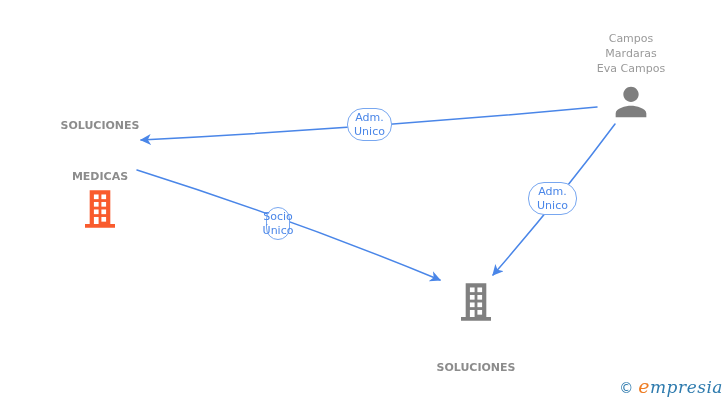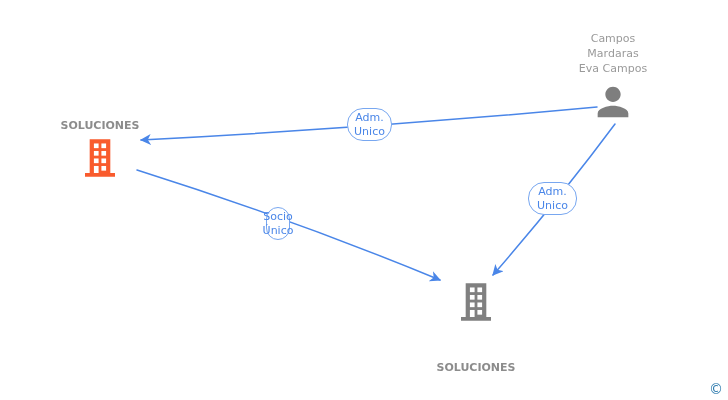--- a/index.html
+++ b/index.html
@@ -31,21 +31,21 @@
     display: block;
     white-space: pre;
     font-size: 11px;
     line-height: 15px;
   }
   .company .node-line { font-weight: bold; color: #8C8C8C; margin-top: 36px; }
   .person .node-line  { font-weight: normal; color: #9A9A9A; }
   .node-icon { display: block; }
   #node-soluciones { left: 20px;  top: 82px; }
   #node-soluciones .node-icon { margin-top: 6px; }
-  #node-campos     { left: 533px; top: 31px; }
+  #node-campos     { left: 551px; top: 31px; }
   #node-campos .node-icon { margin-top: 3px; }
   #node-blue       { left: 396px; top: 283px; }
   #node-blue .node-label { margin-top: 3px; }
   .edge-label {
     position: absolute;
     z-index: 3;
     box-sizing: border-box;
     display: flex;
     flex-direction: column;
     align-items: center;
@@ -99,20 +99,21 @@
     <g fill="none" stroke="#4A86E8" stroke-width="1.5" stroke-linecap="round">
       <path d="M 597 107 Q 370 128 141 140" marker-end="url(#arrowhead)"></path>
       <path d="M 137 170 Q 295 220 440 280" marker-end="url(#arrowhead)"></path>
       <path d="M 615 124 Q 560 198 493 275" marker-end="url(#arrowhead)"></path>
     </g>
   </svg>
 
   <div class="node company" id="node-soluciones">
     <div class="node-label">
       <span class="node-line">SOLUCIONES</span>
+      <span class="node-line">MEDICAS</span>
     </div>
     <svg class="node-icon" width="30" height="38" viewBox="0 0 32 40">
       <g fill="#F95B2D">
         <rect x="5" y="0" width="22" height="37"></rect>
         <rect x="0" y="36" width="32" height="4"></rect>
       </g>
       <g fill="#ffffff">
         <rect x="9.5" y="4.5" width="5" height="5"></rect>
         <rect x="17.5" y="4.5" width="5" height="5"></rect>
         <rect x="9.5" y="12.5" width="5" height="5"></rect>
@@ -166,15 +167,16 @@
     <span>Adm.</span>
     <span>Unico</span>
   </div>
   <div class="edge-label" id="edge-label-socio">
     <span>Socio</span>
     <span>Único</span>
   </div>
 
   <a class="watermark">
     <span class="wm-copy">©</span>
+    <span class="wm-brand"><span class="initial">e</span><span>mpresia</span></span>
   </a>
 
 </div>
 
 </body></html>

